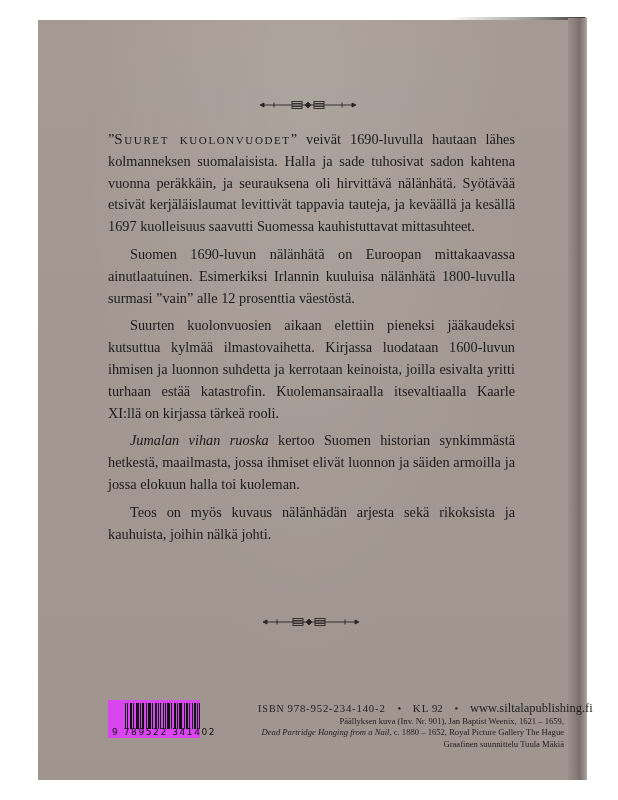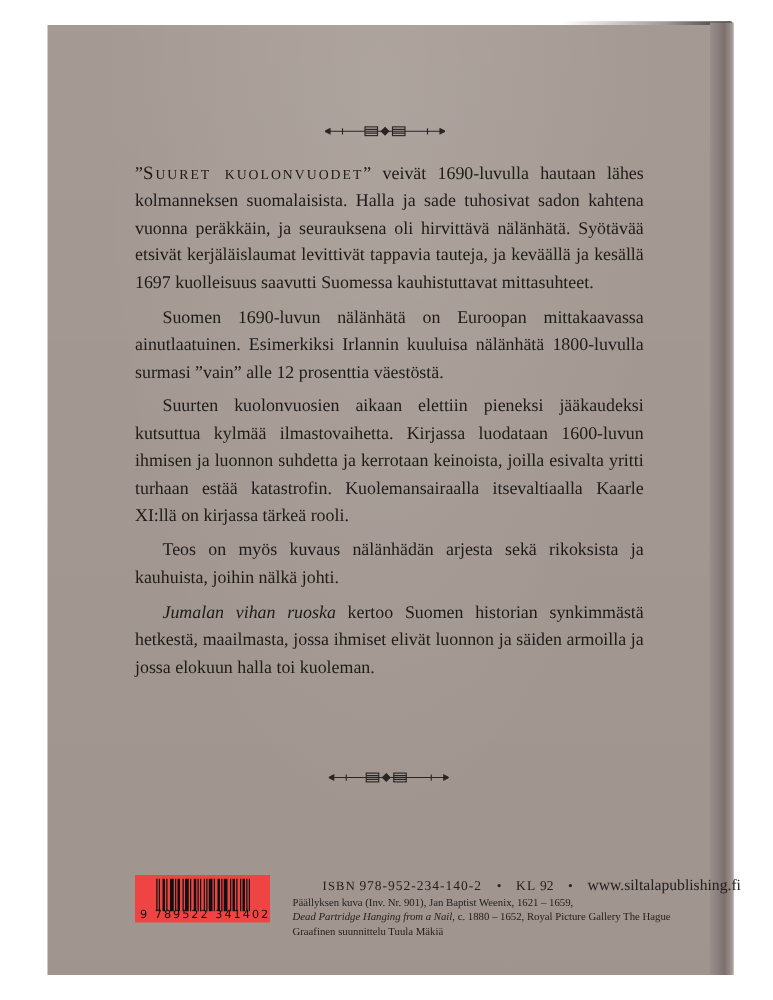--- a/index.html
+++ b/index.html
@@ -76,23 +76,23 @@
     .smallcaps {
       font-variant: small-caps;
       letter-spacing: 1.6px;
       font-size: 15px;
     }
     .ital { font-style: italic; }
     .barcode {
       position: absolute;
       left: 108px;
       top: 700px;
-      width: 108px;
+      width: 92px;
       height: 38px;
-      background: #ef4444;
+      background: #d946ef;
       box-sizing: border-box;
       padding: 3px 6px 0 6px;
     }
     .barcode-bars {
       position: absolute;
       left: 17px;
       top: 3px;
       width: 88px;
       height: 26px;
       display: flex;
@@ -134,20 +134,21 @@
       font-size: 10px;
     }
     .imprint-line1 .isbn-num { letter-spacing: 0.8px; }
     .imprint-line1 .dot { margin: 0 9px; }
     .imprint-line1 .kl { font-variant: small-caps; letter-spacing: 1px; }
     .imprint-line1 .url { font-size: 12.5px; }
     .imprint-small {
       font-size: 8.6px;
       line-height: 11.4px;
       white-space: nowrap;
+      text-align: right;
     }
   </style>
 </head>
 <body>
 
 <div class="page">
   <div class="cover">
   </div>
   <div class="spine-top-edge"></div>
   <div class="spine"></div>
@@ -166,22 +167,22 @@
       <line x1="54" y1="3.5" x2="64" y2="3.5"></line>
       <line x1="54" y1="6.5" x2="64" y2="6.5"></line>
       <polygon points="48,2 51,5 48,8 45,5"></polygon>
     </g>
   </svg>
 
   <div class="text-block">
     <p class="first"><span>”</span><span class="smallcaps">Suuret kuolonvuodet</span><span>”</span><span> veivät 1690-luvulla hautaan lähes kolmanneksen suomalaisista. Halla ja sade tuhosivat sadon kahtena vuonna peräkkäin, ja seurauksena oli hirvittävä nälänhätä. Syötävää etsivät kerjäläislaumat levittivät tappavia tauteja, ja keväällä ja kesällä 1697 kuolleisuus saavutti Suomessa kauhistuttavat mittasuhteet.</span></p>
     <p>Suomen 1690-luvun nälänhätä on Euroopan mittakaavassa ainutlaatuinen. Esimerkiksi Irlannin kuuluisa nälänhätä 1800-luvulla surmasi ”vain” alle 12 prosenttia väestöstä.</p>
     <p>Suurten kuolonvuosien aikaan elettiin pieneksi jääkaudeksi kutsuttua kylmää ilmastovaihetta. Kirjassa luodataan 1600-luvun ihmisen ja luonnon suhdetta ja kerrotaan keinoista, joilla esivalta yritti turhaan estää katastrofin. Kuolemansairaalla itsevaltiaalla Kaarle XI:llä on kirjassa tärkeä rooli.</p>
+    <p><span class="ital">Jumalan vihan ruoska</span><span> kertoo Suomen historian synkimmästä hetkestä, maailmasta, jossa ihmiset elivät luonnon ja säiden armoilla ja jossa elokuun halla toi kuoleman.</span></p>
     <p>Teos on myös kuvaus nälänhädän arjesta sekä rikoksista ja kauhuista, joihin nälkä johti.</p>
-    <p><span class="ital">Jumalan vihan ruoska</span><span> kertoo Suomen historian synkimmästä hetkestä, maailmasta, jossa ihmiset elivät luonnon ja säiden armoilla ja jossa elokuun halla toi kuoleman.</span></p>
   </div>
 
   <svg class="ornament bottom" viewBox="0 0 96 10" width="96" height="10">
     <g stroke="#2a2524" fill="#2a2524" stroke-width="0.9">
       <line x1="2" y1="5" x2="94" y2="5"></line>
       <polygon points="0,5 4,3 4,7"></polygon>
       <polygon points="96,5 92,3 92,7"></polygon>
       <line x1="14" y1="2.5" x2="14" y2="7.5"></line>
       <line x1="82" y1="2.5" x2="82" y2="7.5"></line>
       <rect x="30" y="1.5" width="10" height="7" fill="none"></rect>

